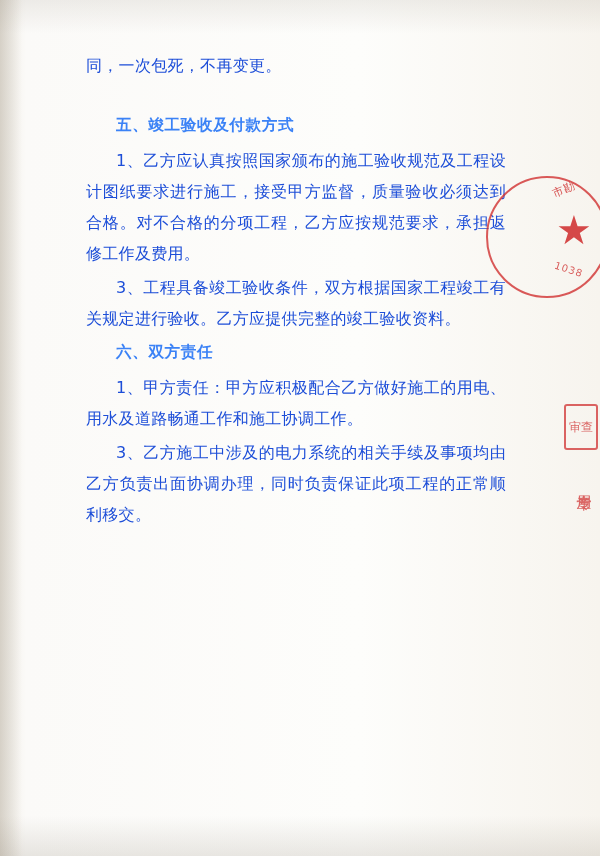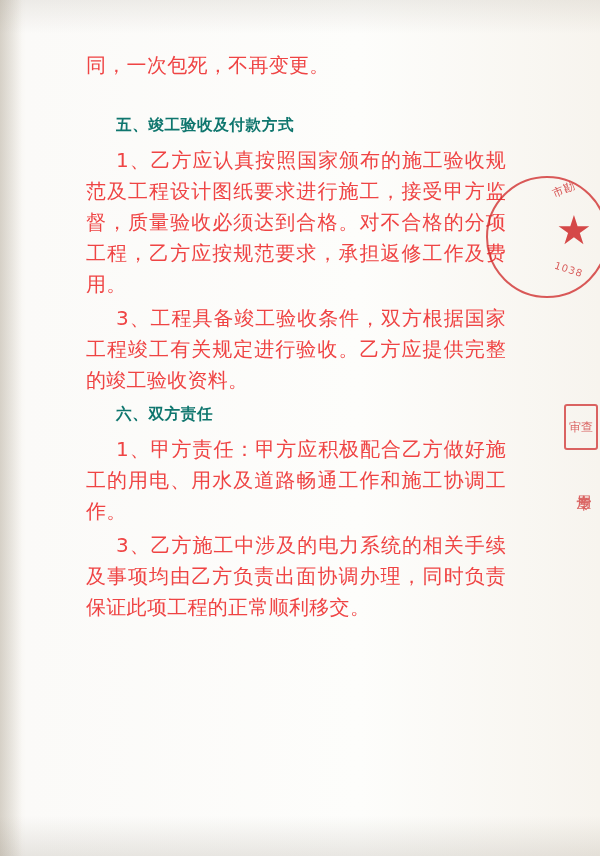--- a/index.html
+++ b/index.html
@@ -50,38 +50,38 @@
 
   #content {
     position: absolute;
     left: 86px;
     top: 50px;
     width: 420px;
     font-family: "DejaVu Sans", sans-serif;
     color: #16181c;
   }
   .para {
-    font-size: 20px;
+    font-size: 16px;
     line-height: 31px;
     letter-spacing: 0.3px;
     margin: 0 0 3px 0;
     text-align: justify;
-    color: #ef4444;
+    color: #1d4ed8;
   }
   .indent {
     text-indent: 30px;
   }
   .heading {
     font-size: 15.6px;
     font-weight: bold;
     line-height: 31px;
     letter-spacing: 0.6px;
     margin: 14px 0 4px 0;
     text-indent: 30px;
-    color: #0f766e;
+    color: #3b82f6;
   }
   .heading.tight {
     margin-top: 3px;
   }
   .block-gap-md { height: 12px; }
 
   
   .stamp {
     position: absolute;
     color: #d02a2a;

